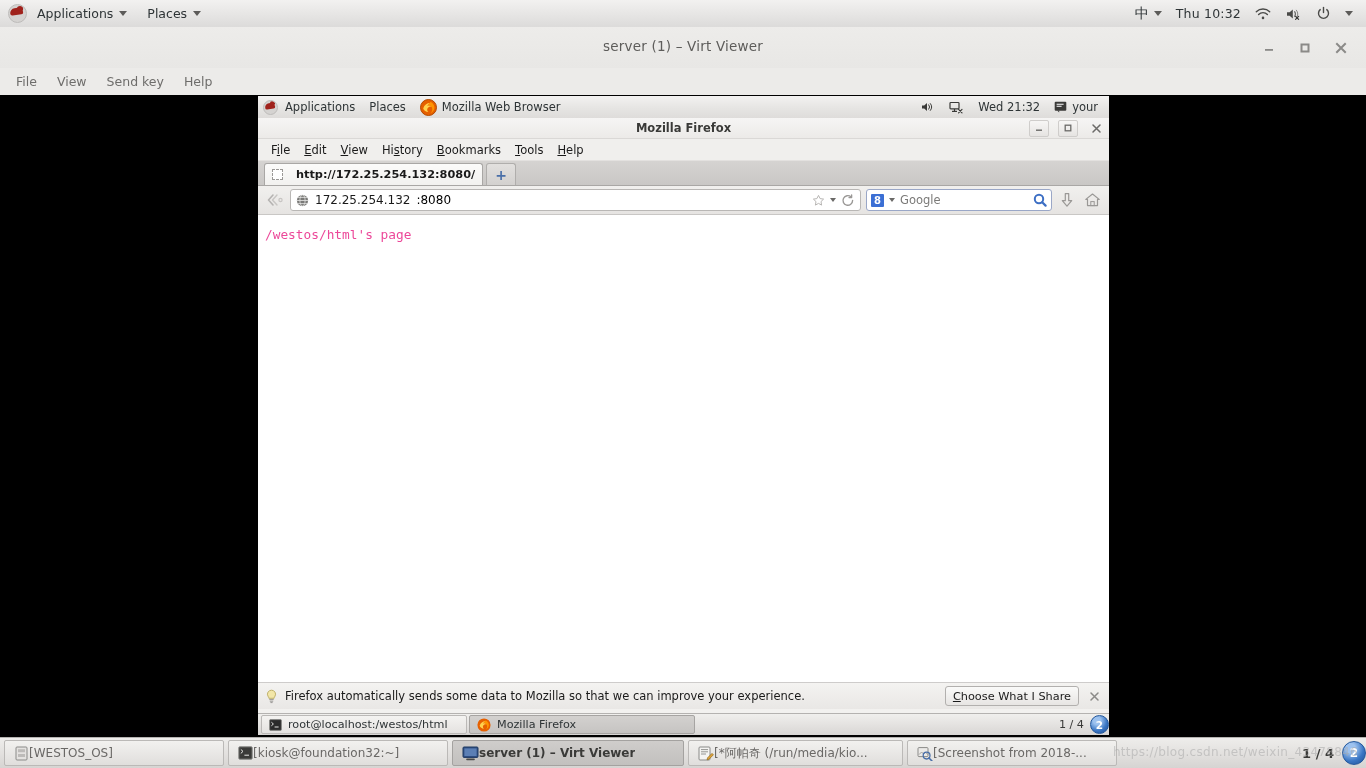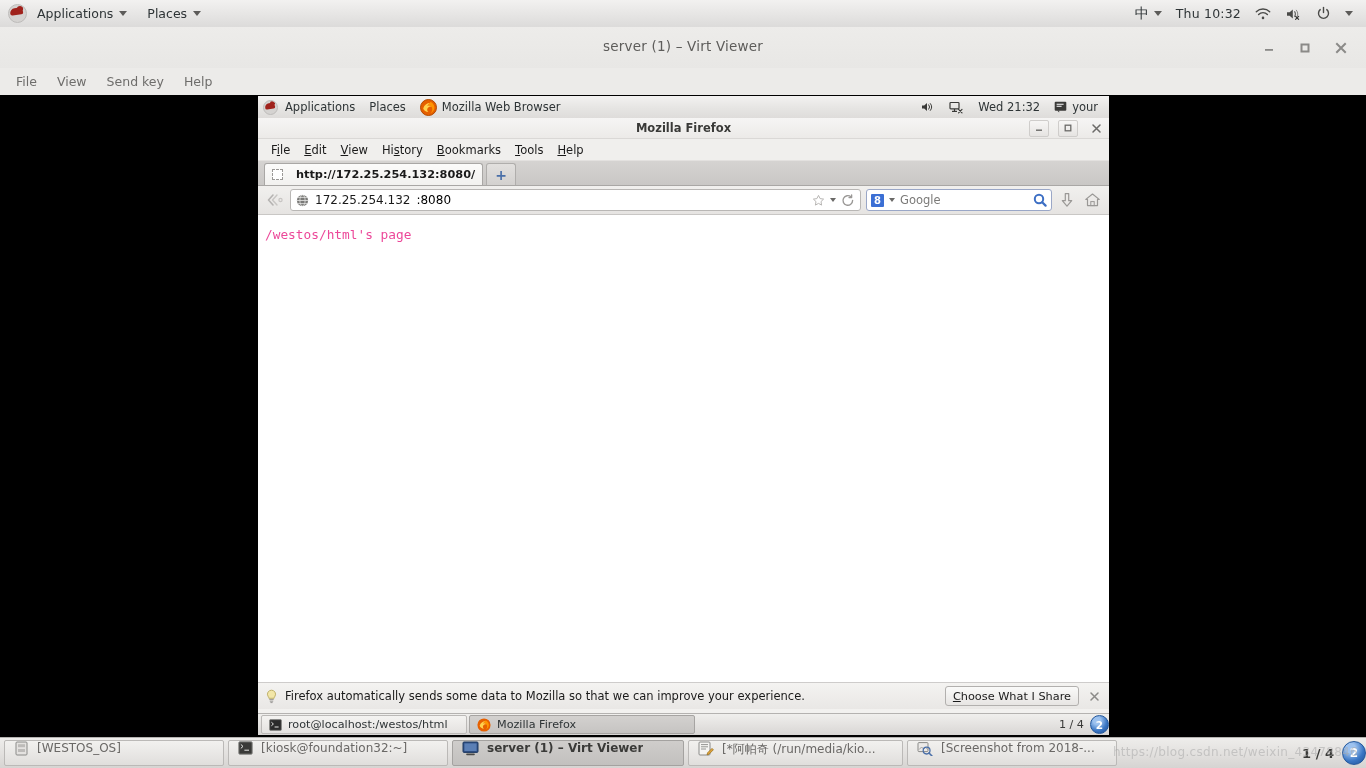--- a/index.html
+++ b/index.html
@@ -164,21 +164,21 @@
   }
 
   
   .host-taskbar{
     position:absolute;left:0;bottom:0;width:1366px;height:30px;
     background:linear-gradient(180deg,#eeedeb 0%,#e2e0de 55%,#d6d4d2 100%);
     border-top:1px solid #b4b2b0;display:flex;align-items:center;padding:0 4px;gap:4px;
     font-size:12px;color:#55534f;
   }
   .htb-item{
-    height:24px;flex:0 1 auto;min-width:0;display:flex;align-items:flex-start;gap:8px;padding:0 9px;
+    height:24px;flex:0 1 auto;min-width:0;display:flex;align-items:center;gap:0;padding:0 9px;
     background:linear-gradient(180deg,#f2f1ef 0%,#e0dedc 100%);
     border:1px solid #bbb9b7;border-radius:2px;white-space:nowrap;overflow:hidden;color:#6a6866;
   }
   .htb-item.active{background:linear-gradient(180deg,#cfcdcb 0%,#c2c0be 100%);border-color:#a4a2a0;color:#3a3a38;font-weight:bold;}
   .htb-label{overflow:hidden;text-overflow:ellipsis;}
   .host-ws{margin-left:auto;display:flex;align-items:center;gap:8px;padding-right:4px;}
   .host-ws .ws-label{font-size:13px;color:#3a3a38;font-weight:bold;}
   .ws-badge.lg{width:22px;height:22px;font-size:12px;}
 
   .watermark{

